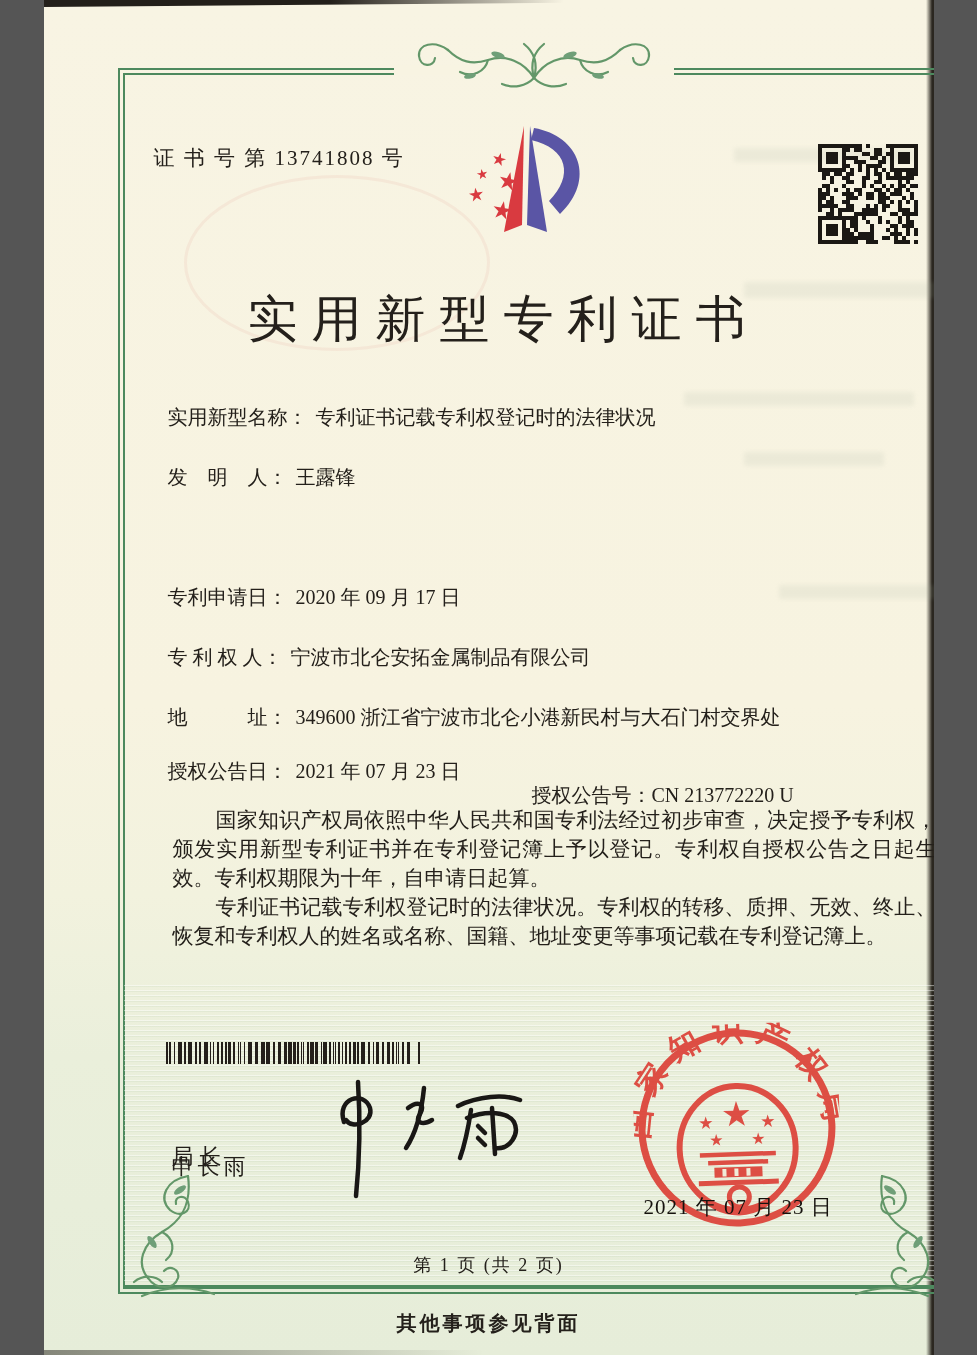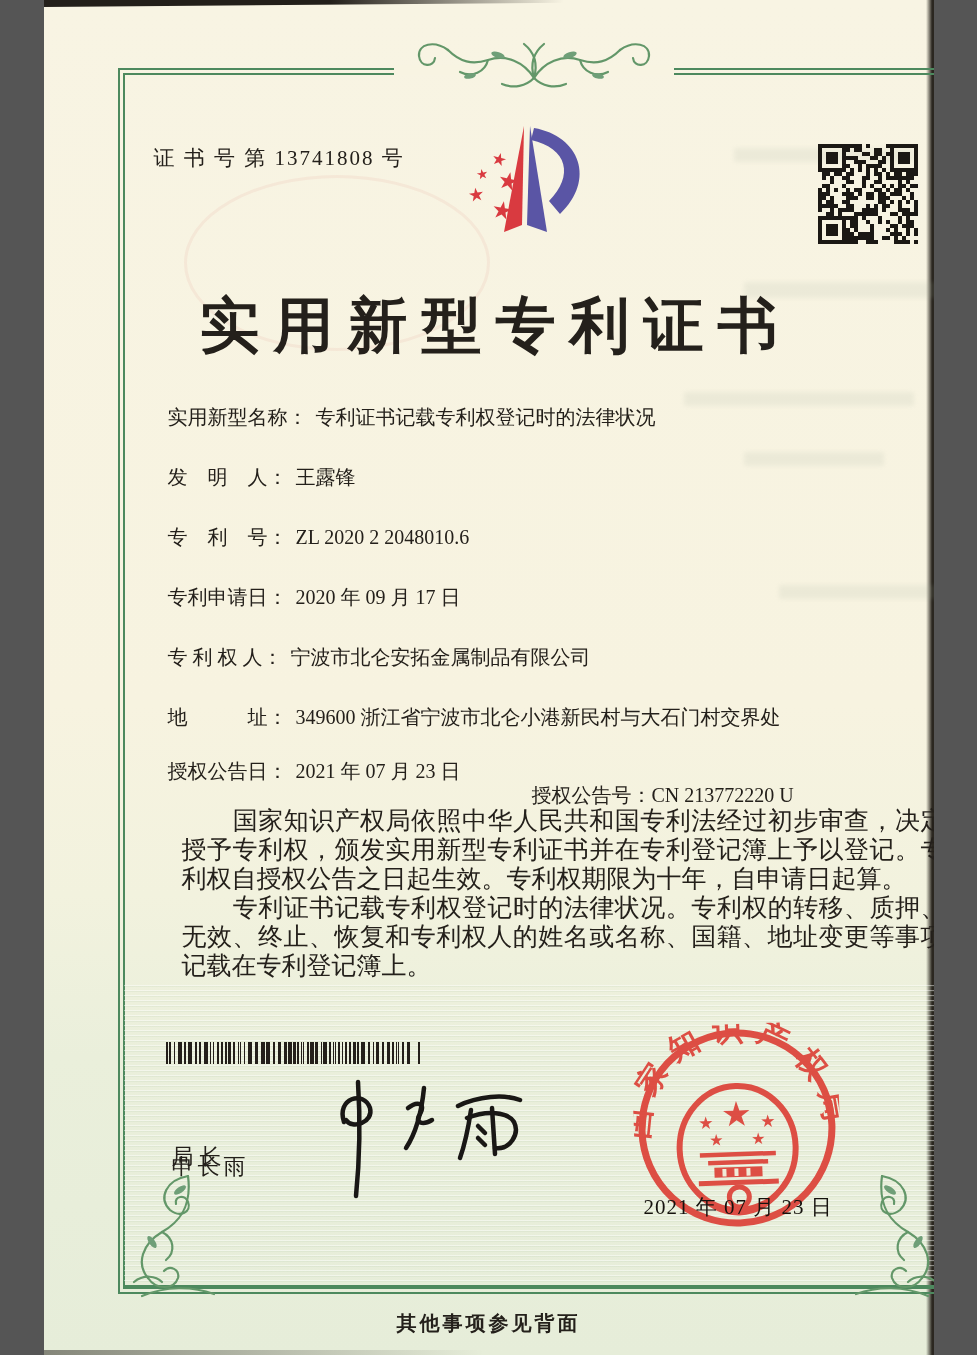--- a/index.html
+++ b/index.html
@@ -18,30 +18,30 @@
   .frame{position:absolute;left:74px;top:68px;width:834px;height:1222px;border:2px solid #4d895e;}
   .frame-inner{position:absolute;inset:3px;border:2px solid #4d895e;border-bottom-width:4px;}
   .ornament{position:absolute;}
   .orn-top{left:340px;top:34px;width:300px;height:66px;}
   .orn-bl{left:78px;top:1172px;width:110px;height:128px;}
   .orn-br{left:794px;top:1172px;width:110px;height:128px;transform:scaleX(-1);}
   
   .cert-no{position:absolute;left:110px;top:144px;font-size:21px;letter-spacing:2px;}
   .logo{position:absolute;left:406px;top:118px;width:152px;height:138px;}
   .qr{position:absolute;left:772px;top:144px;width:104px;height:100px;}
-  .doc-title{position:absolute;left:0;top:286px;width:100%;text-align:center;font-size:60px;font-weight:bold;letter-spacing:14px;text-indent:14px;}
+  .doc-title{position:absolute;left:8px;top:286px;width:100%;text-align:center;font-size:50px;font-weight:normal;letter-spacing:14px;text-indent:14px;}
   
   .frow{position:absolute;left:124px;font-size:20px;white-space:nowrap;}
   .frow .lbl{display:inline-block;text-align:center;}
   .frow .val{margin-left:8px;}
   .r0{top:404px}.r1{top:464px}.r2{top:524px}.r3{top:584px}.r4{top:644px}.r5{top:704px}
   .grant-a{top:758px}
   .grant-b{position:absolute;left:488px;top:758px;font-size:20px;white-space:nowrap;margin-top:24px;}
   
-  .body-text{position:absolute;left:138px;top:806px;width:764px;font-size:25px;line-height:29px;text-align:justify;}
+  .body-text{position:absolute;left:129px;top:806px;width:764px;font-size:21px;line-height:29px;text-align:justify;}
   .body-text p{margin:0;text-indent:2.05em;}
   
   .barcode{position:absolute;left:122px;top:1042px;width:256px;height:22px;}
   .director-title{position:absolute;left:128px;top:1142px;font-size:22px;letter-spacing:6px;}
   .director-name{position:absolute;left:128px;top:1152px;font-size:22px;letter-spacing:4px;}
   .signature{position:absolute;left:262px;top:1064px;width:252px;height:150px;}
   .seal{position:absolute;left:590px;top:1024px;width:206px;height:212px;transform:rotate(-2deg);}
   .seal-date{position:absolute;left:600px;top:1193px;font-size:21px;letter-spacing:1px;color:#15120e;}
   .page-info{position:absolute;left:0;top:1253px;width:100%;text-align:center;font-size:18px;letter-spacing:2px;}
   .back-note{position:absolute;left:0;top:1310px;width:100%;text-align:center;font-size:20px;font-weight:600;letter-spacing:3px;}
@@ -465,23 +465,20 @@
     </svg>
 
   <div class="doc-title">实用新型专利证书</div>
 
   <div class="frow r0">
     <span class="lbl">实用新型名称：</span><span class="val">专利证书记载专利权登记时的法律状况</span>
   </div>
   <div class="frow r1">
     <span class="lbl">发　明　人：</span><span class="val">王露锋</span>
   </div>
-  <div class="frow r2">
-    <span class="lbl">专　利　号：</span><span class="val">ZL 2020 2 2048010.6</span>
-  </div>
   <div class="frow r3">
     <span class="lbl">专利申请日：</span><span class="val">2020 年 09 月 17 日</span>
   </div>
   <div class="frow r4">
     <span class="lbl">专 利 权 人：</span><span class="val">宁波市北仑安拓金属制品有限公司</span>
   </div>
   <div class="frow r5">
     <span class="lbl">地　　　址：</span><span class="val">349600 浙江省宁波市北仑小港新民村与大石门村交界处</span>
   </div>
   <div class="frow grant-a">
@@ -595,15 +592,16 @@
         <rect x="99" y="144.5" width="4" height="7.5" fill="#f0ecd8"></rect>
         <rect x="111" y="144.5" width="4" height="7.5" fill="#f0ecd8"></rect>
         <rect x="63" y="156" width="80" height="5"></rect>
         <circle cx="103" cy="173" r="10" fill="none" stroke="#dc4238" stroke-width="5"></circle>
         <path d="M56 160 C70 182 88 189 103 189 C118 189 136 182 150 160" fill="none" stroke="#dc4238" stroke-width="5"></path>
       </g>
     </g>
   </svg>
   <div class="seal-date">2021 年 07 月 23 日</div>
 
+  <div class="page-info">第 1 页 (共 2 页)</div>
   <div class="back-note">其他事项参见背面</div>
 
 </div>
 
 </body></html>

